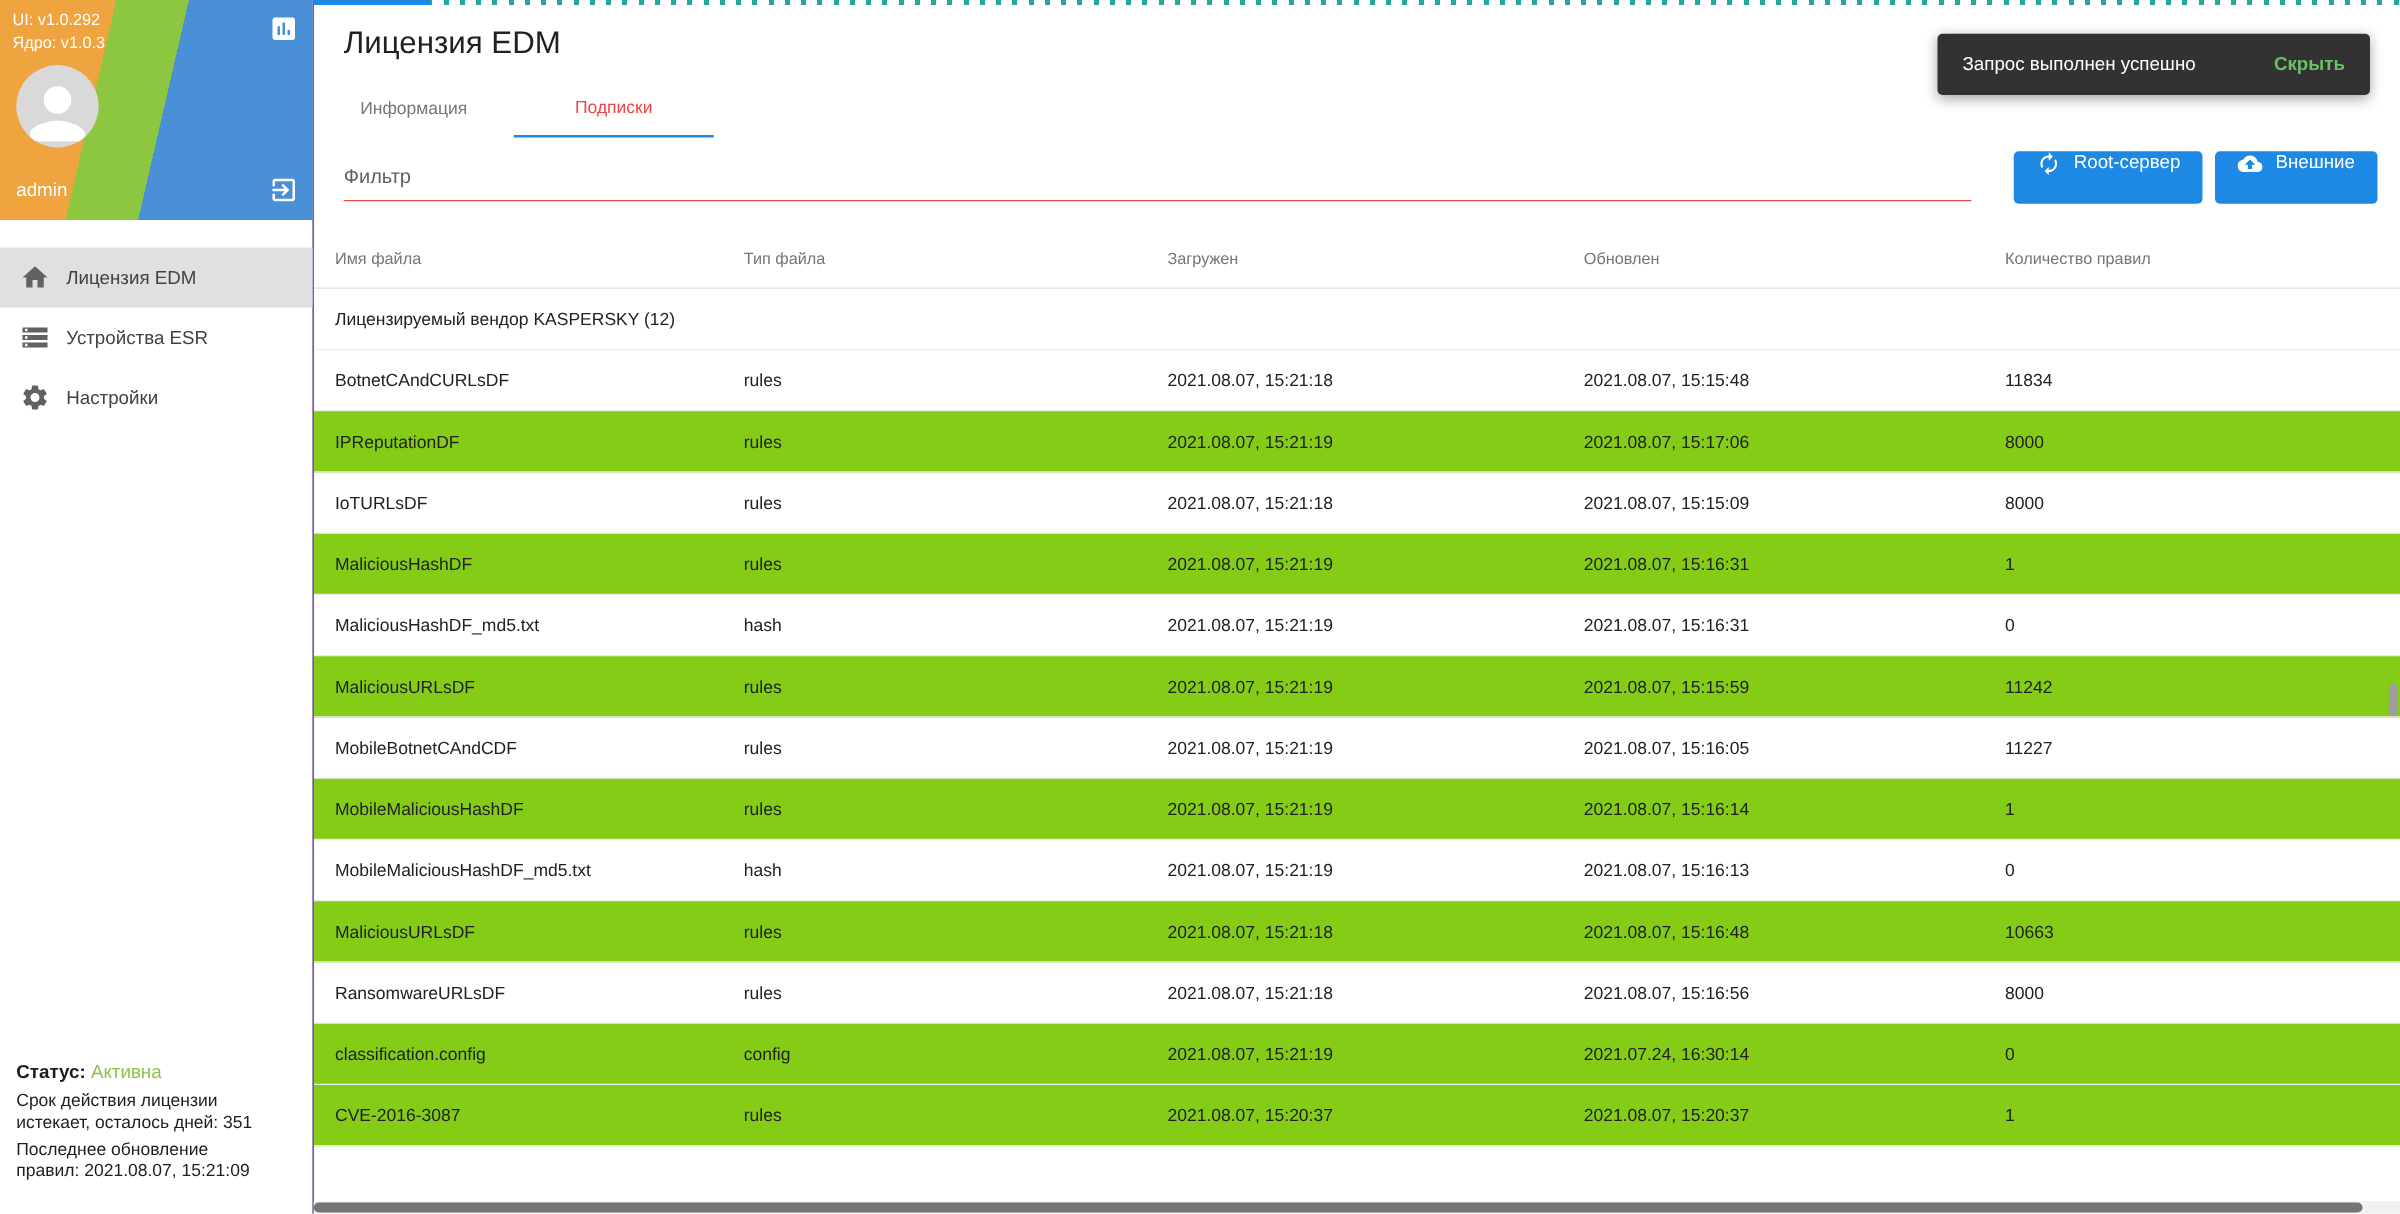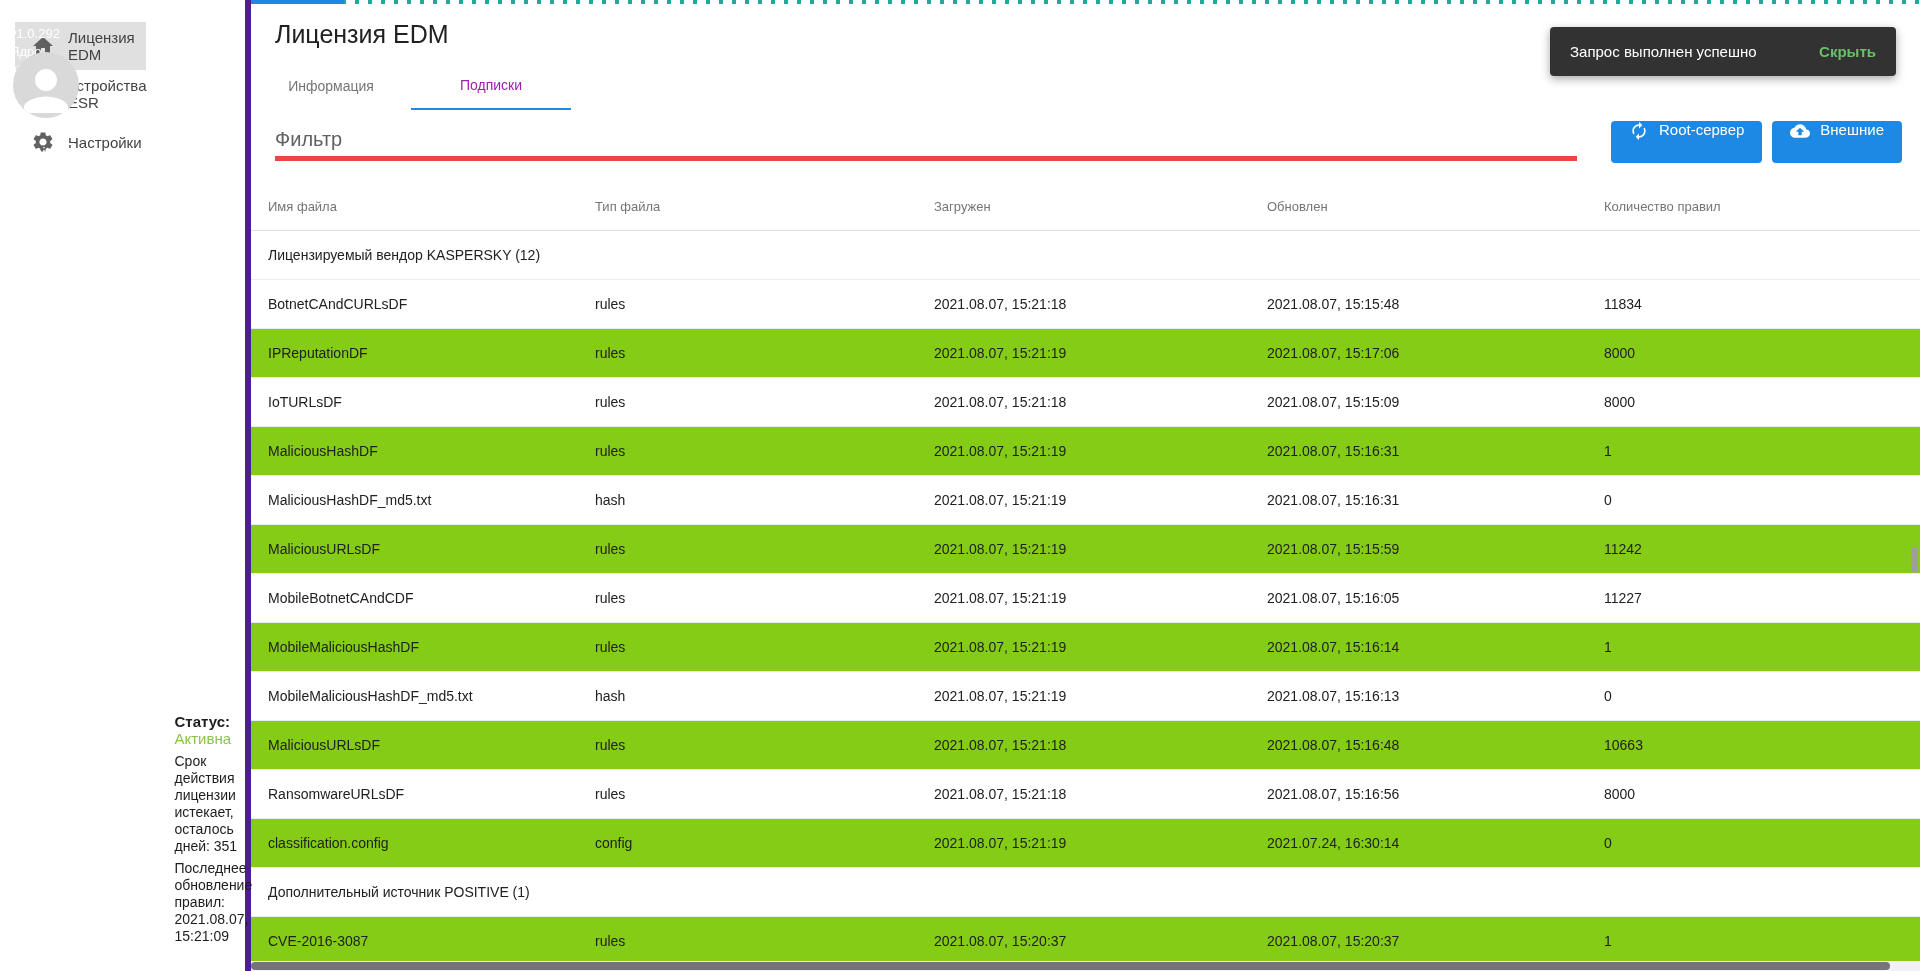--- a/index.html
+++ b/index.html
@@ -6,22 +6,22 @@
   html, body { background: #fff; }
   body {
     width: 1920px; height: 971px; overflow: hidden;
     font-family: "Liberation Sans", "DejaVu Sans", sans-serif;
     color: #212121;
   }
   .app { display: flex; width: 1920px; height: 971px; }
 
   
   .sidebar {
-    width: 251px; flex-shrink: 0; display: flex; flex-direction: row;
-    background: #fff; border-right: 6px solid #4c1d95; position: relative; z-index: 2; gap: 15px;
+    width: 251px; flex-shrink: 0; display: flex; flex-direction: column;
+    background: #fff; border-right: 1px solid #4c1d95; position: relative; z-index: 2;
   }
   .sb-header {
     height: 176px; position: relative; color: #fff; flex-shrink: 0;
     background: linear-gradient(103deg,
       #f0a43f 0%, #f0a43f 32%,
       #8dc63f 32%, #8dc63f 52%,
       #4a90d9 52%, #4a90d9 100%);
   }
   .sb-versions { position: absolute; top: 7px; left: 10px; font-size: 13px; line-height: 18px; }
   .sb-panel-icon { position: absolute; top: 11px; right: 11px; width: 24px; height: 24px; cursor: pointer; }
@@ -63,26 +63,26 @@
   }
   .progress-solid { position: absolute; left: 0; top: 0; height: 4px; width: 93px; background: var(--accent, #1e88e5); }
 
   .page-title { margin: 16px 24px 0; font-size: 25px; font-weight: 400; color: #212121; height: 29px; }
 
   .tabs { display: flex; margin-top: 13px; }
   .tab {
     width: 160px; height: 48px; line-height: 48px; text-align: center;
     font-size: 14px; color: #757575; cursor: pointer;
   }
-  .tab.active { color: #a21caf; border-bottom: 2px solid var(--accent, #1e88e5); line-height: 46px; font-weight: 500; }
+  .tab.active { color: #ef4444; border-bottom: 2px solid var(--accent, #1e88e5); line-height: 46px; font-weight: 500; }
 
   .toolbar { display: flex; align-items: center; margin-top: 4px; height: 56px; padding: 0 18px 0 24px; }
   .filter-input {
     flex: 1; border: none; outline: none; background: transparent;
-    border-bottom: 5px solid #ef4444; height: 38px; font-size: 20px;
+    border-bottom: 1px solid #ef4444; height: 38px; font-size: 16px;
     font-family: inherit; color: #b91c1c; margin-right: 24px; border-radius: 0;
   }
   .filter-input::placeholder { color: #616161; opacity: 1; }
   .btn {
     display: flex; align-items: flex-start; gap: 10px; border: none; cursor: pointer;
     height: 42px; padding: 0 18px; margin-left: 10px; border-radius: 4px;
     background: var(--accent, #1e88e5); color: #fff; font-size: 15px; font-family: inherit;
     white-space: nowrap;
   }
   .btn-icon { width: 20px; height: 20px; display: inline-block; }
@@ -321,23 +321,20 @@
             <div class="cell c4">2021.08.07, 15:16:56</div>
             <div class="cell c5">8000</div>
           </div>
           <div class="trow data-row shaded">
             <div class="cell c1">classification.config</div>
             <div class="cell c2">config</div>
             <div class="cell c3">2021.08.07, 15:21:19</div>
             <div class="cell c4">2021.07.24, 16:30:14</div>
             <div class="cell c5">0</div>
           </div>
-          <div class="trow group-row">
-            <div class="cell group-title">Дополнительный источник POSITIVE (1)</div>
-          </div>
           <div class="trow data-row shaded">
             <div class="cell c1">CVE-2016-3087</div>
             <div class="cell c2">rules</div>
             <div class="cell c3">2021.08.07, 15:20:37</div>
             <div class="cell c4">2021.08.07, 15:20:37</div>
             <div class="cell c5">1</div>
           </div>
         </div>
     </div>
 

